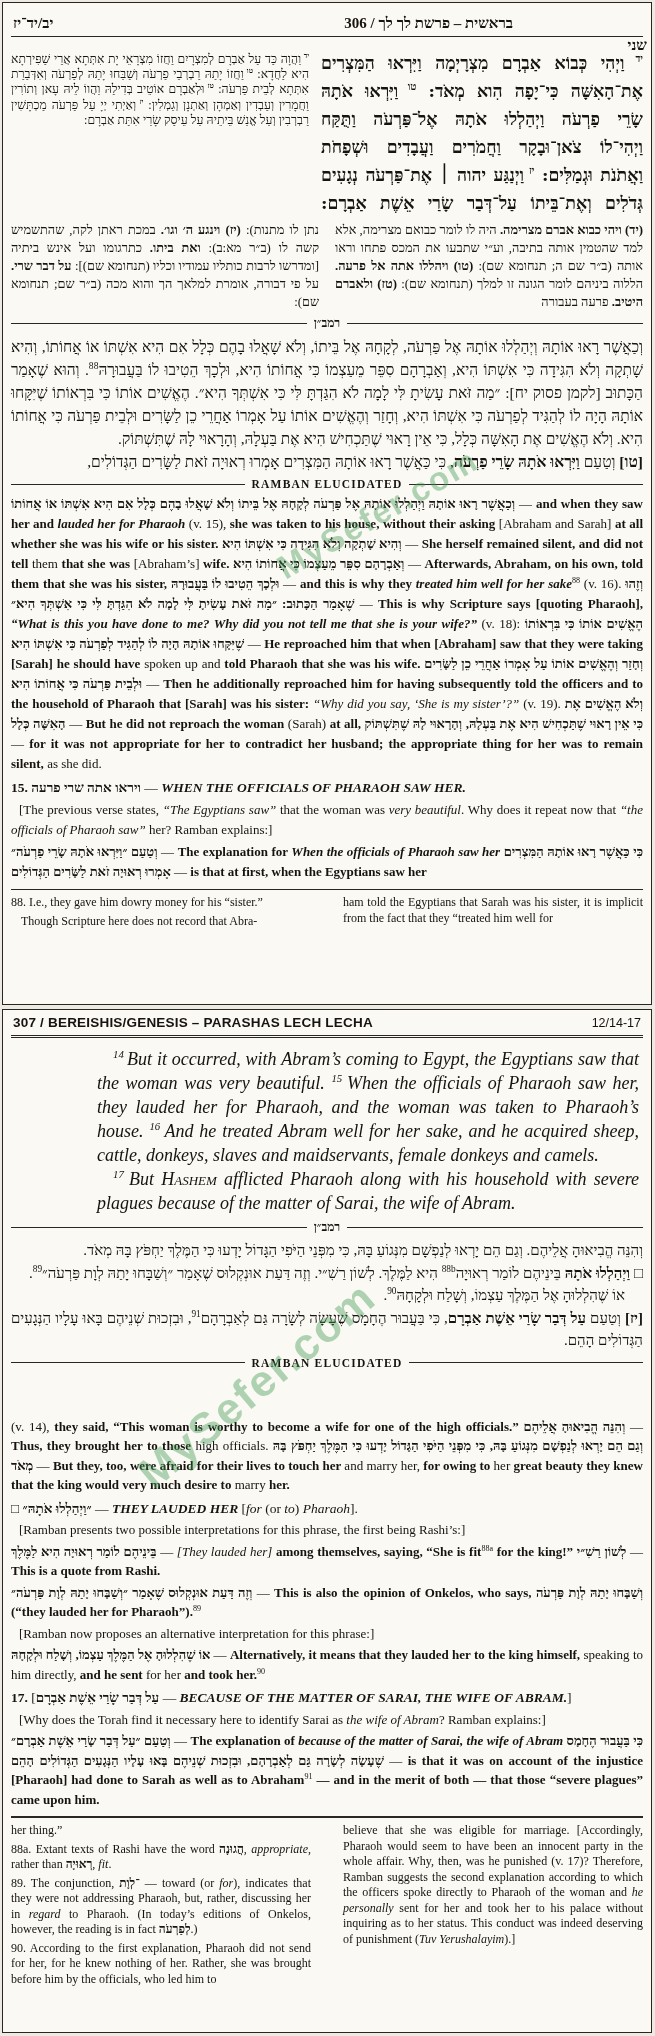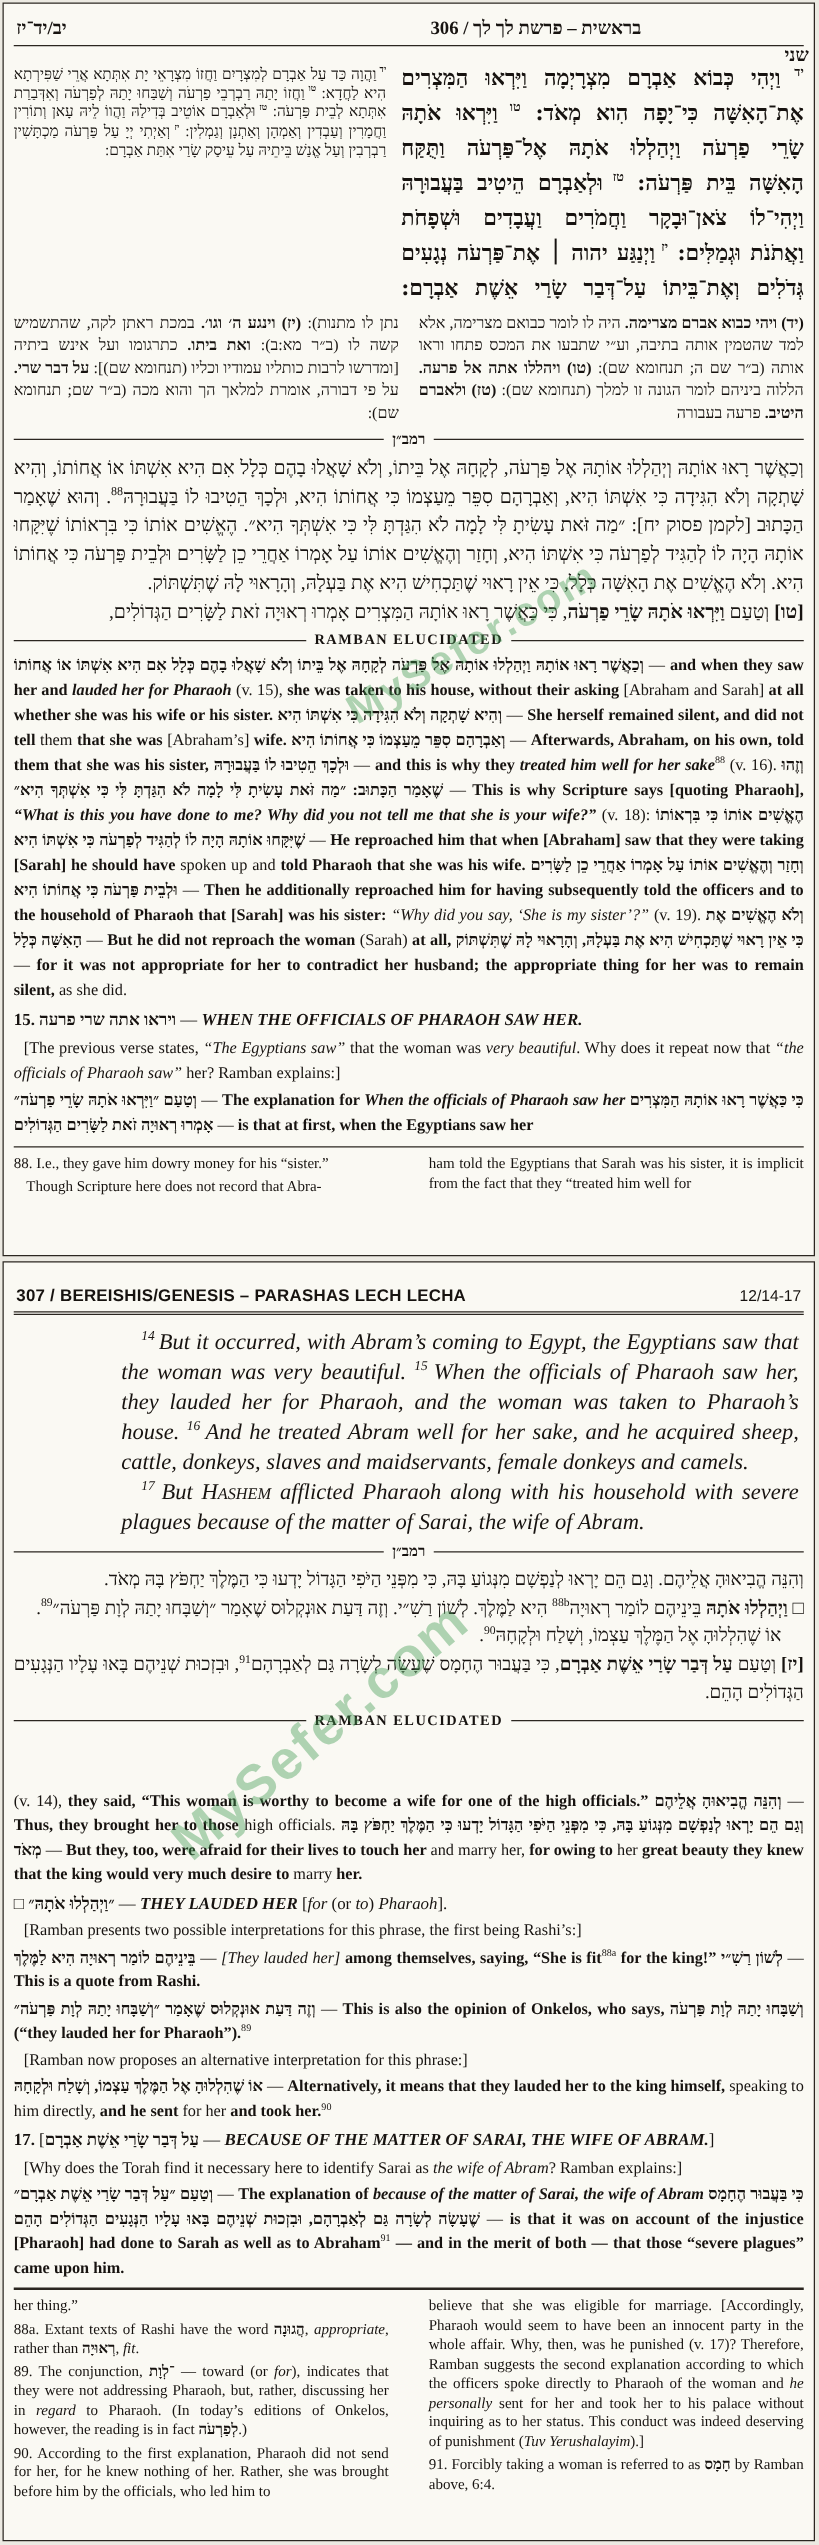--- a/index.html
+++ b/index.html
@@ -8,21 +8,21 @@
   .page{position:absolute;left:2px;width:650px;background:#faf9f3;border:1.5px solid #2b2620;
         box-sizing:border-box;padding:0 8px;overflow:hidden;}
   #p306{top:2px;height:1003px;}
   #p307{top:1009px;height:1024px;}
 
   
   .hdr306{display:flex;justify-content:space-between;align-items:flex-end;direction:rtl;
           padding:12px 2px 4px;border-bottom:1.4px solid #2b2620;font-weight:bold;font-size:15px;}
   .hdr306 .hdr-title{margin-right:128px;}
   .hdr307{display:flex;justify-content:space-between;align-items:flex-end;
-          padding:19px 2px 5px;border-bottom:3px double #2b2620;
+          padding:5px 2px 5px;border-bottom:3px double #2b2620;
           font-family:"Liberation Sans","DejaVu Sans",sans-serif;}
   .hdr307 .hdr-title{font-weight:bold;font-size:13.5px;letter-spacing:.2px;}
   .hdr307 .hdr-ref{font-size:12.5px;}
 
   
   .chumash{display:flex;direction:rtl;gap:12px;margin-top:12px;position:relative;}
   .torah{width:322px;font-family:"DejaVu Serif",serif;font-weight:bold;
          font-size:17.5px;line-height:28px;}
   .torah .tl{text-align:justify;text-align-last:justify;}
   .onkelos{flex:1;font-size:12.3px;line-height:15.2px;text-align:justify;margin-top:3px;}
@@ -93,21 +93,20 @@
     <span class="hdr-title">בראשית – פרשת לך לך / 306</span>
     <span class="hdr-ref">יב/יד־יז</span>
   </div>
 
   <div class="chumash">
     <span class="aliyah">שני</span>
     <div class="torah">
       <div class="tl"><span class="vn">יד </span><span>וַיְהִי כְּבוֹא אַבְרָם מִצְרָיְמָה וַיִּרְאוּ הַמִּצְרִים</span></div>
       <div class="tl"><span>אֶת־הָאִשָּׁה כִּי־יָפָה הִוא מְאֹד: </span><span class="vn">טו </span><span>וַיִּרְאוּ אֹתָהּ</span></div>
       <div class="tl"><span>שָׂרֵי פַרְעֹה וַיְהַלְלוּ אֹתָהּ אֶל־פַּרְעֹה וַתֻּקַּח</span></div>
-      <div class="tl"><span>הָאִשָּׁה בֵּית פַּרְעֹה: </span><span class="vn">טז </span><span>וּלְאַבְרָם הֵיטִיב בַּעֲבוּרָהּ</span></div>
       <div class="tl"><span>וַיְהִי־לוֹ צֹאן־וּבָקָר וַחֲמֹרִים וַעֲבָדִים וּשְׁפָחֹת</span></div>
       <div class="tl"><span>וַאֲתֹנֹת וּגְמַלִּים: </span><span class="vn">יז </span><span>וַיְנַגַּע יהוה ׀ אֶת־פַּרְעֹה נְגָעִים</span></div>
       <div class="tl"><span>גְּדֹלִים וְאֶת־בֵּיתוֹ עַל־דְּבַר שָׂרַי אֵשֶׁת אַבְרָם:</span></div>
     </div>
     <div class="onkelos"><span class="vn">יד </span><span>וַהֲוָה כַּד עַל אַבְרָם לְמִצְרָיִם וַחֲזוֹ מִצְרָאֵי יָת אִתְּתָא אֲרֵי שַׁפִּירְתָא הִיא לַחֲדָא: </span><span class="vn">טו </span><span>וַחֲזוֹ יָתַהּ רַבְרְבֵי פַרְעֹה וְשַׁבַּחוּ יָתַהּ לְפַרְעֹה וְאִדְּבַרַת אִתְּתָא לְבֵית פַּרְעֹה: </span><span class="vn">טז </span><span>וּלְאַבְרָם אוֹטֵיב בְּדִילַהּ וַהֲווֹ לֵיהּ עָאן וְתוֹרִין וַחֲמָרִין וְעַבְדִין וְאַמְהָן וְאַתְנָן וְגַמְלִין: </span><span class="vn">יז </span><span>וְאַיְתִי יְיָ עַל פַּרְעֹה מַכְתָּשִׁין רַבְרְבִין וְעַל אֱנַשׁ בֵּיתֵיהּ עַל עֵיסַק שָׂרַי אִתַּת אַבְרָם:</span></div>
   </div>
 
 
   <div class="rashi">
     <div><span class="b">(יד) ויהי כבוא אברם מצרימה.</span><span> היה לו לומר כבואם מצרימה, אלא למד שהטמין אותה בתיבה, וע״י שתבעו את המכס פתחו וראו אותה (ב״ר שם ה; תנחומא שם): </span><span class="b">(טו) ויהללו אתה אל פרעה.</span><span> הללוה ביניהם לומר הגונה זו למלך (תנחומא שם): </span><span class="b">(טז) ולאברם היטיב.</span><span> פרעה בעבורה</span></div>
@@ -189,19 +188,18 @@
   <div class="fnrule thick"></div>
   <div class="footnotes">
     <div>
       <p><span>her thing.”</span></p>
       <p><span>88a. Extant texts of Rashi have the word </span><span class="he">הֲגוּנָה</span><span>, </span><span class="i">appropriate</span><span>, rather than </span><span class="he">רְאוּיָה</span><span>, </span><span class="i">fit</span><span>.</span></p>
       <p><span>89. The conjunction, </span><span class="he">־לְוָת</span><span> — toward (or </span><span class="i">for</span><span>), indicates that they were not addressing Pharaoh, but, rather, discussing her in </span><span class="i">regard</span><span> to Pharaoh. (In today’s editions of Onkelos, however, the reading is in fact </span><span class="he">לְפַרְעֹה</span><span>.)</span></p>
       <p><span>90. According to the first explanation, Pharaoh did not send for her, for he knew nothing of her. Rather, she was brought before him by the officials, who led him to</span></p>
     </div>
     <div>
       <p><span>believe that she was eligible for marriage. [Accordingly, Pharaoh would seem to have been an innocent party in the whole affair. Why, then, was he punished (v. 17)? Therefore, Ramban suggests the second explanation according to which the officers spoke directly to Pharaoh of the woman and </span><span class="i">he personally</span><span> sent for her and took her to his palace without inquiring as to her status. This conduct was indeed deserving of punishment (</span><span class="i">Tuv Yerushalayim</span><span>).]</span></p>
-      <p><span>91. Forcibly taking a woman is referred to as </span><span class="he">חָמָס</span><span> by Ramban above, 6:4.</span></p>
     </div>
   </div>
 </div>
 
 <div class="wm" id="wm1">MySefer.com</div>
 <div class="wm" id="wm2">MySefer.com</div>
 
 </body></html>

